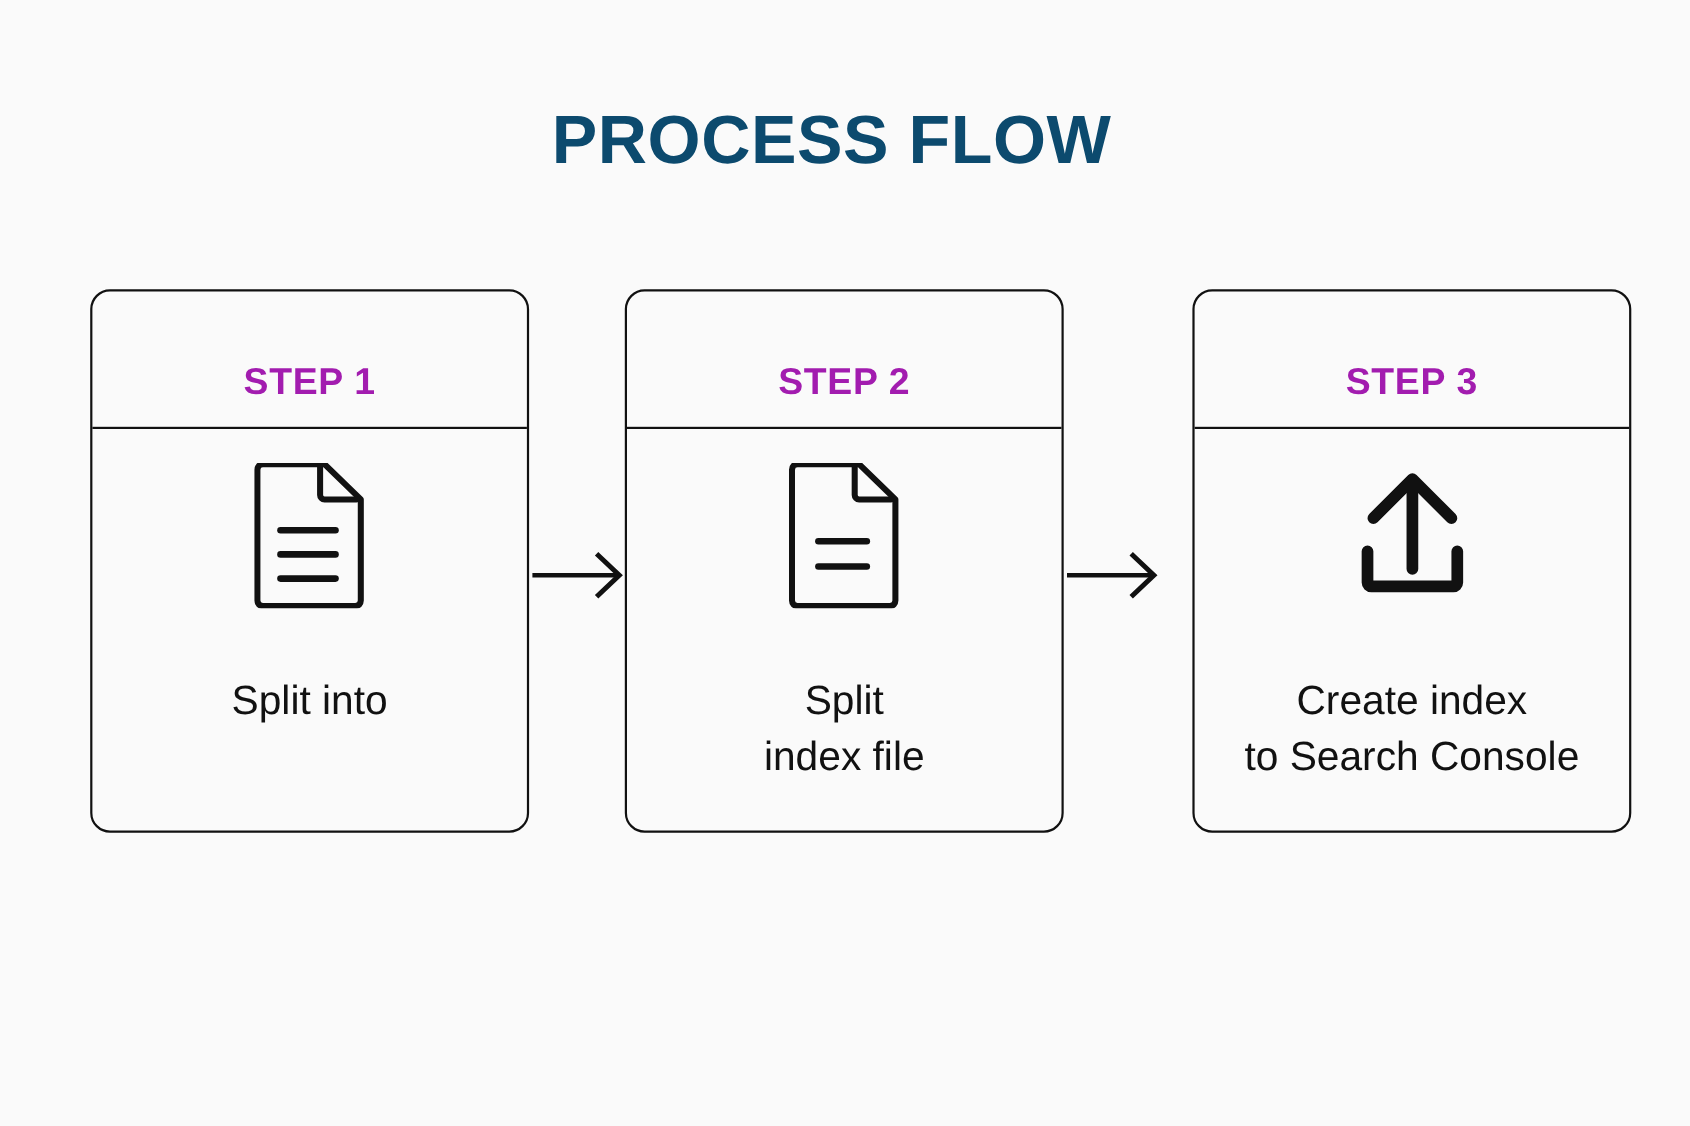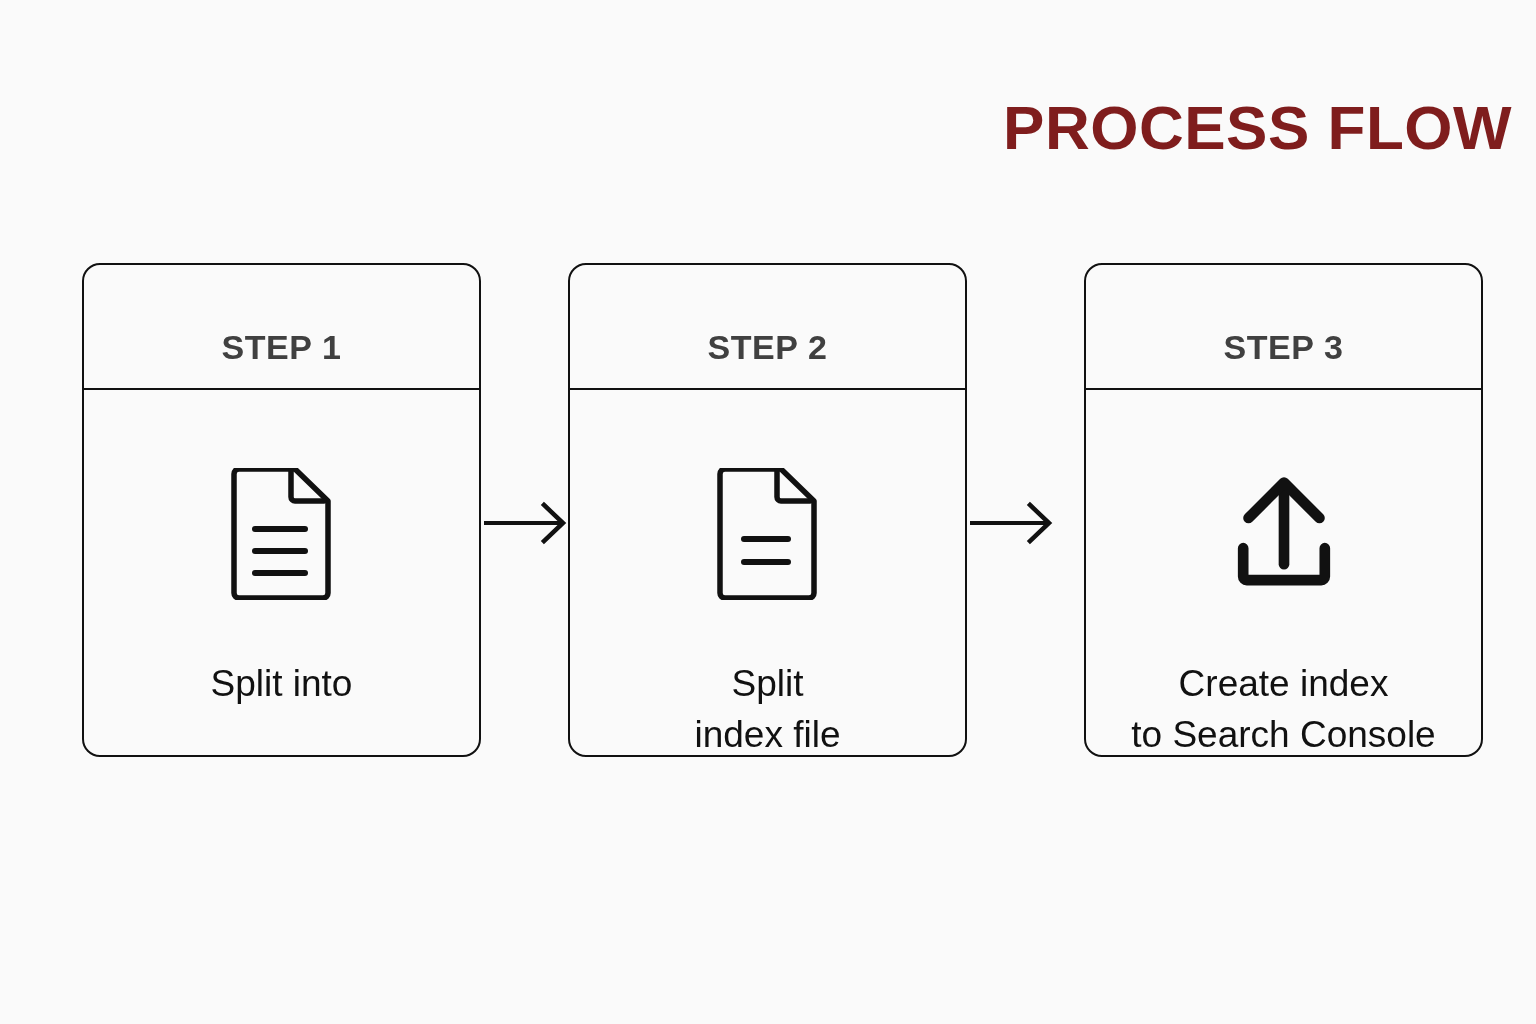--- a/index.html
+++ b/index.html
@@ -15,26 +15,26 @@
     overflow: hidden;
     position: relative;
   }
 
   
   .page-title {
     position: absolute;
     top: 95px;
     left: 0;
     width: 1512px;
-    text-align: right;
+    text-align: center;
     font-size: 62px;
     font-weight: bold;
     letter-spacing: 0.5px;
     line-height: 1.05;
-    color: #7f1d1d;
+    color: #0c4a6e;
     white-space: nowrap;
   }
 
   
   .flow-row {
     position: absolute;
     top: 263px;
     left: 82px;
     width: 1374px;
     height: 496px;
@@ -62,33 +62,33 @@
     border-bottom: 2.5px solid #111111;
     display: flex;
     align-items: center;
     justify-content: center;
     box-sizing: border-box;
   }
   .card-header-label {
     font-size: 34px;
     font-weight: bold;
     letter-spacing: 0.6px;
-    color: #404040;
+    color: #a21caf;
     white-space: nowrap;
     margin-top: 41px;
   }
 
   .card-body {
     flex: 1 1 auto;
     display: flex;
     flex-direction: column;
     align-items: center;
     justify-content: flex-start;
     box-sizing: border-box;
-    padding-top: 71px;
+    padding-top: 24px;
   }
 
   .card-icon {
     width: 110px;
     height: 145px;
     display: flex;
     align-items: center;
     justify-content: center;
   }
   .card-icon svg { display: block; }

